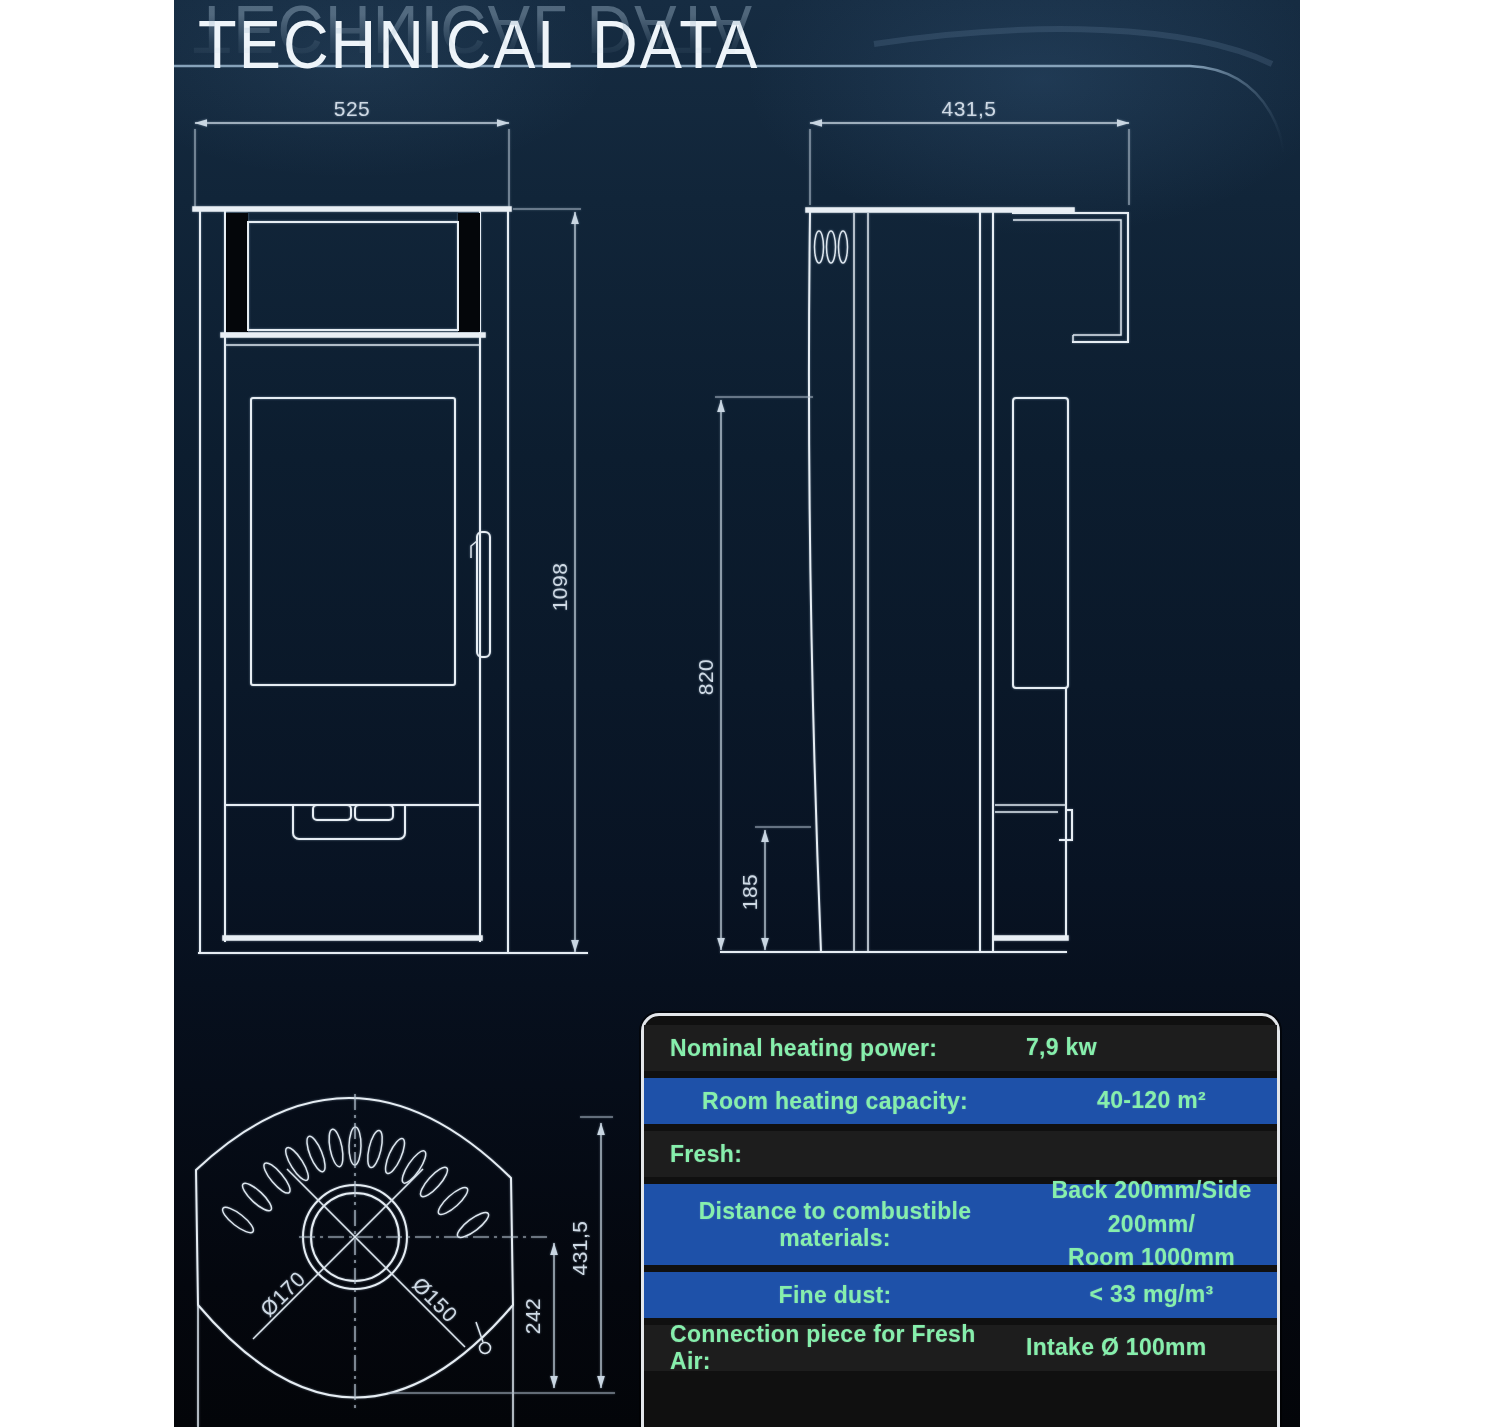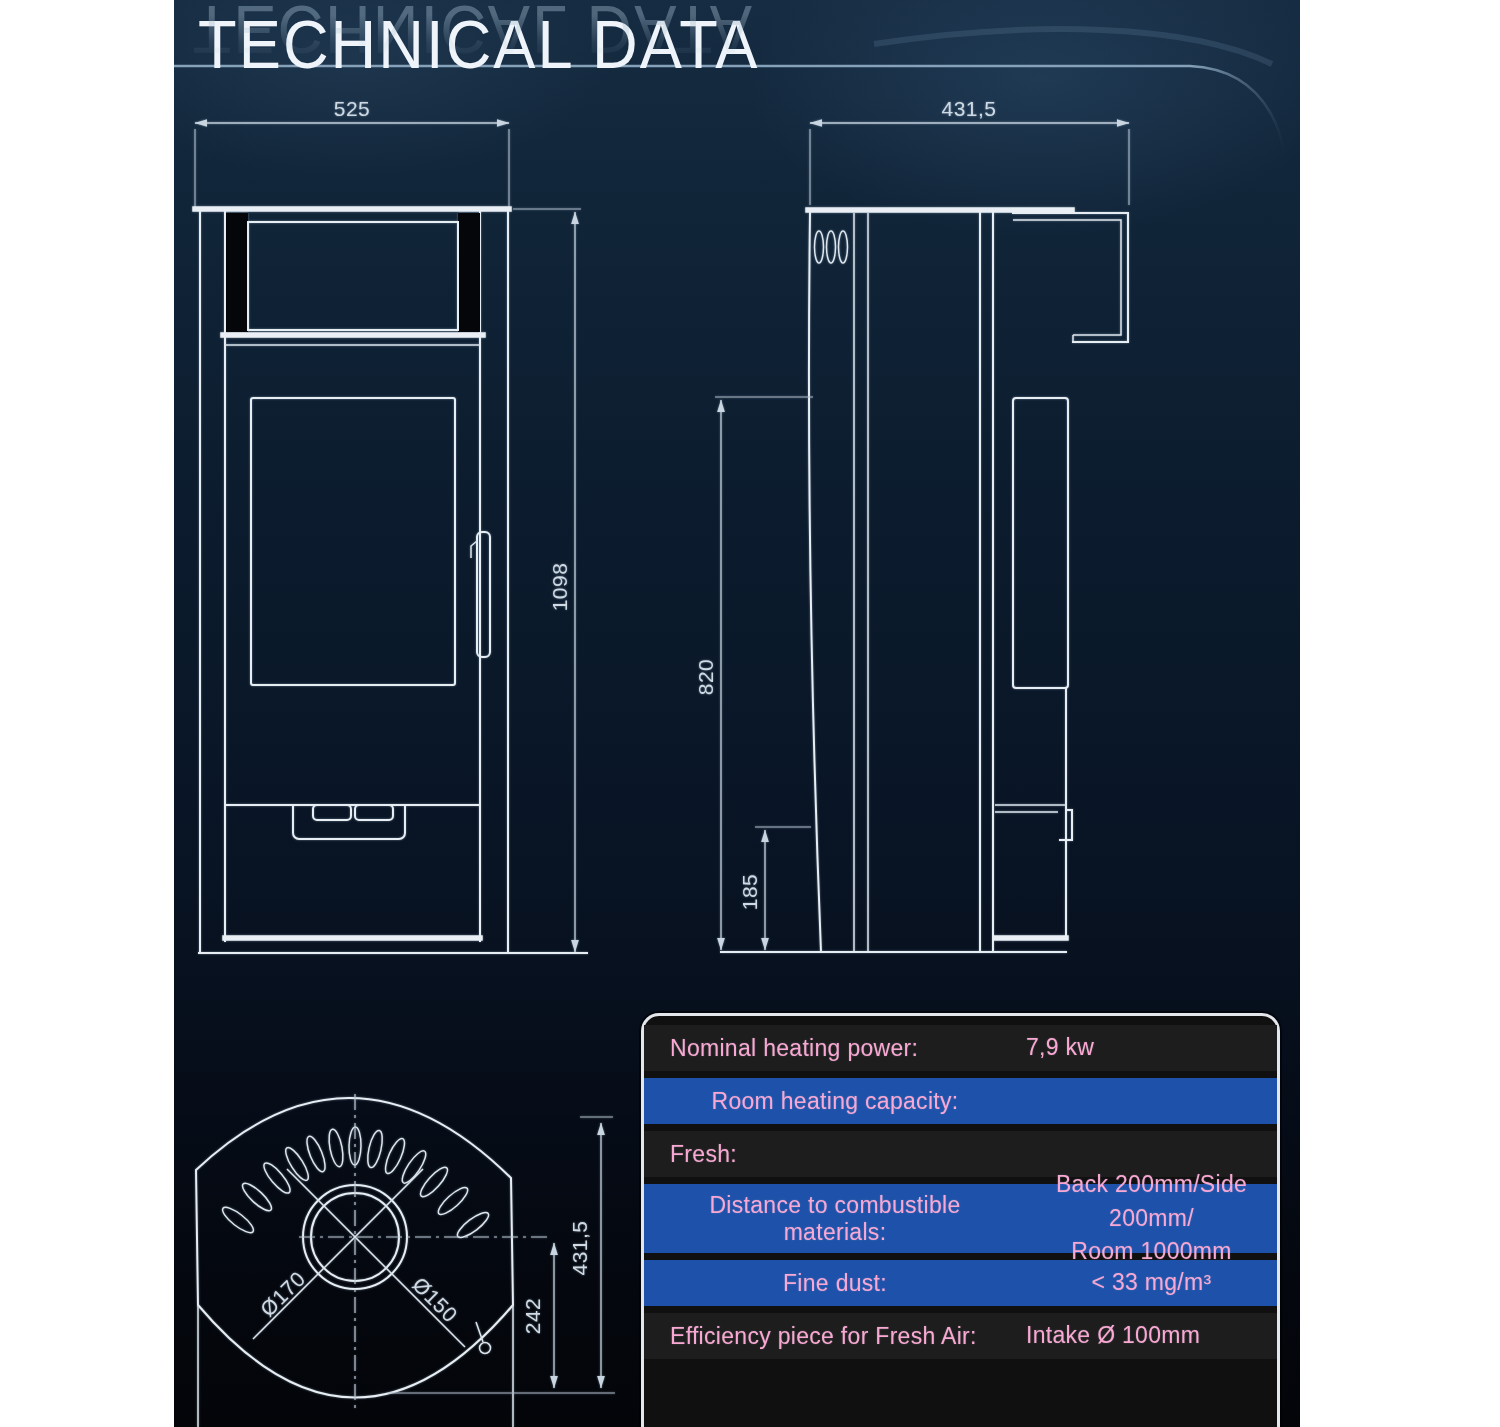--- a/index.html
+++ b/index.html
@@ -26,24 +26,24 @@
   .ln-thin{stroke:#dde6ee;stroke-width:1.5;fill:none;}
   .ext{stroke:#a9b8c6;stroke-width:1.1;fill:none;}
   .dimline{stroke:#c2cfdb;stroke-width:1.3;fill:none;}
   .cl{stroke:#b9c7d4;stroke-width:1.2;fill:none;stroke-dasharray:16 5 3 5;}
   .dim{fill:#cfdae5;font-size:21px;letter-spacing:.5px;font-family:"Liberation Sans",sans-serif;}
 
   .spec-table{position:absolute;left:467px;top:1013px;width:639px;height:450px;box-sizing:border-box;
     background:#101010;border:3px solid #e3e6ea;border-radius:18px;padding-top:9px;
     box-shadow:0 0 0 2px rgba(0,0,0,.55);}
   .trow{position:relative;margin:0 0 7px 0;height:46px;display:flex;align-items:center;
-    color:#f9a8d4;font-size:23px;letter-spacing:.3px;text-shadow:0 0 2px rgba(255,255,255,.22);}
+    color:#86efac;font-size:23px;letter-spacing:.3px;text-shadow:0 0 2px rgba(255,255,255,.22);font-weight:bold;}
   .trow.dark{background:#1d1d1d;}
   .trow.blue{background:#1e51a9;text-align:center;}
-  .trow.tall{height:69px;}
+  .trow.tall{height:81px;}
   .tlabel{flex:0 0 356px;box-sizing:border-box;padding-left:26px;}
   .tvalue{flex:1;padding-left:26px;line-height:1.45;}
 </style>
 </head>
 <body>
 
 <div class="panel">
   <div class="sheen"></div>
   <div class="sheen2"></div>
 
@@ -177,34 +177,35 @@
     <text class="dim" transform="translate(404,158) rotate(-90)" text-anchor="middle">431,5</text>
   </svg>
 
   <div class="spec-table">
     <div class="trow dark">
       <span class="tlabel">Nominal heating power:</span>
       <span class="tvalue">7,9 kw</span>
     </div>
     <div class="trow blue">
       <span class="tlabel">Room heating capacity:</span>
+      <span class="tvalue">40-120 m²</span>
     </div>
     <div class="trow dark">
       <span class="tlabel">Fresh:</span>
     </div>
     <div class="trow blue tall">
       <span class="tlabel">Distance to combustible materials:</span>
       <span class="tvalue">
         <div>Back 200mm/Side 200mm/</div>
         <div>Room 1000mm</div>
       </span>
     </div>
     <div class="trow blue">
       <span class="tlabel">Fine dust:</span>
       <span class="tvalue">&lt; 33 mg/m³</span>
     </div>
     <div class="trow dark">
-      <span class="tlabel">Efficiency piece for Fresh Air:</span>
+      <span class="tlabel">Connection piece for Fresh Air:</span>
       <span class="tvalue">Intake Ø 100mm</span>
     </div>
 
   </div>
 </div>
 
 </body></html>

